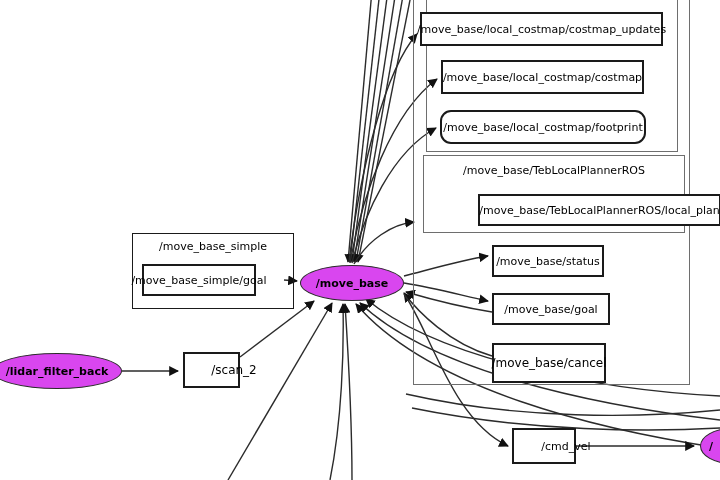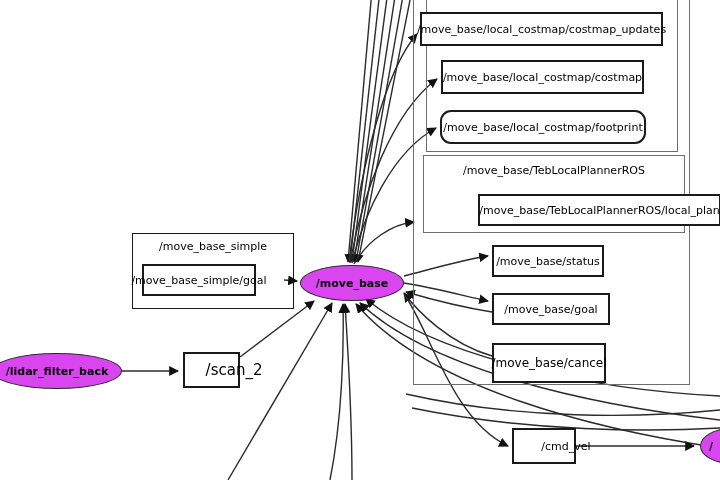--- a/index.html
+++ b/index.html
@@ -151,21 +151,21 @@
   <div class="node-box" style="left:430px; top:194px; width:243px; height:32px; font-size:11px;margin-left:48px;">/move_base/TebLocalPlannerROS/local_plan</div>
 
   <div class="node-box" style="left:492px; top:245px; width:112px; height:32px; font-size:11px;">/move_base/status</div>
 
   <div class="node-box" style="left:492px; top:293px; width:118px; height:32px; font-size:11px;">/move_base/goal</div>
 
   <div class="node-box" style="left:492px; top:343px; width:114px; height:40px; font-size:12px;">/move_base/cancel</div>
 
   <div class="node-box" style="left:142px; top:264px; width:114px; height:32px; font-size:11px;">/move_base_simple/goal</div>
 
-  <div class="node-box" style="left:183px; top:352px; width:57px; height:36px; font-size:15px;padding-left:45px;">/scan_2</div>
+  <div class="node-box" style="left:183px; top:352px; width:57px; height:36px; font-size:12px;padding-left:45px;">/scan_2</div>
 
   <div class="node-box" style="left:512px; top:428px; width:64px; height:36px; font-size:11px;padding-left:44px;">/cmd_vel</div>
 
   <div class="node-ellipse" style="left:300px; top:265px; width:104px; height:36px; font-size:11px;">/move_base</div>
 
   <div class="node-ellipse" style="left:-8px; top:353px; width:130px; height:36px; font-size:11px;">/lidar_filter_back</div>
 
   <div class="node-ellipse" style="left:700px; top:428px; width:64px; height:36px; font-size:11px; justify-content:flex-start; padding-left:8px;">/</div>
 
 </div>

